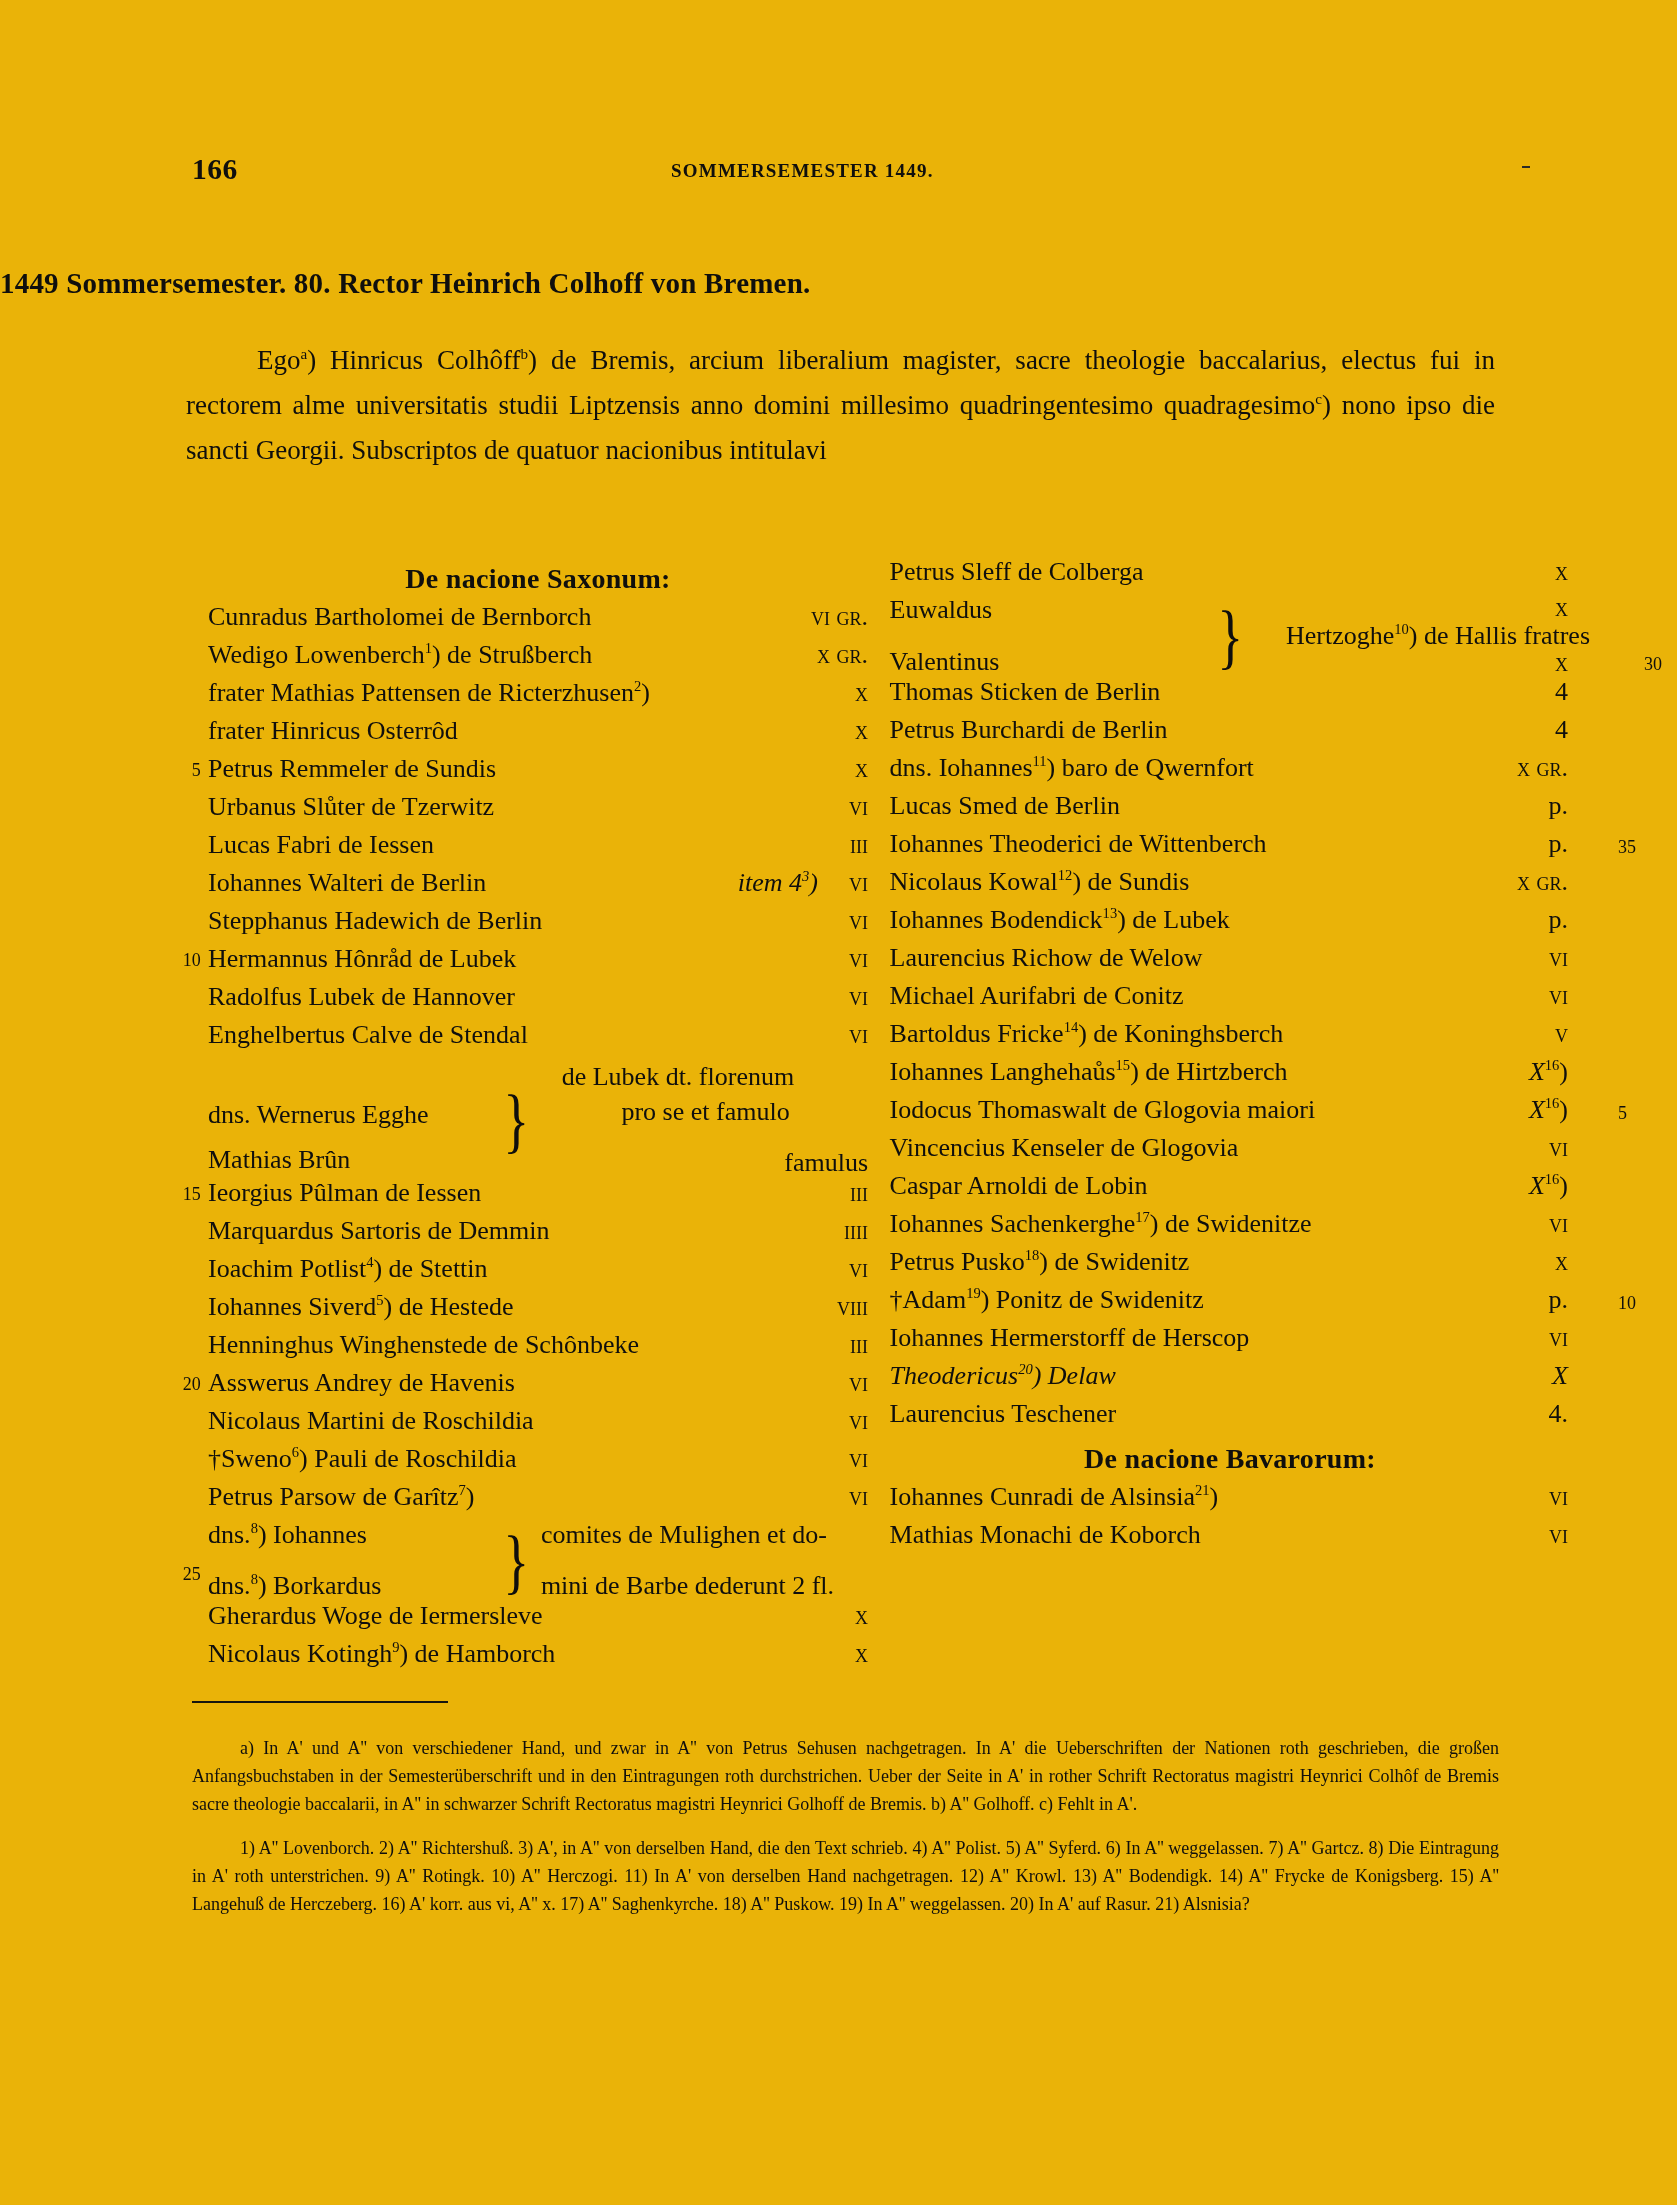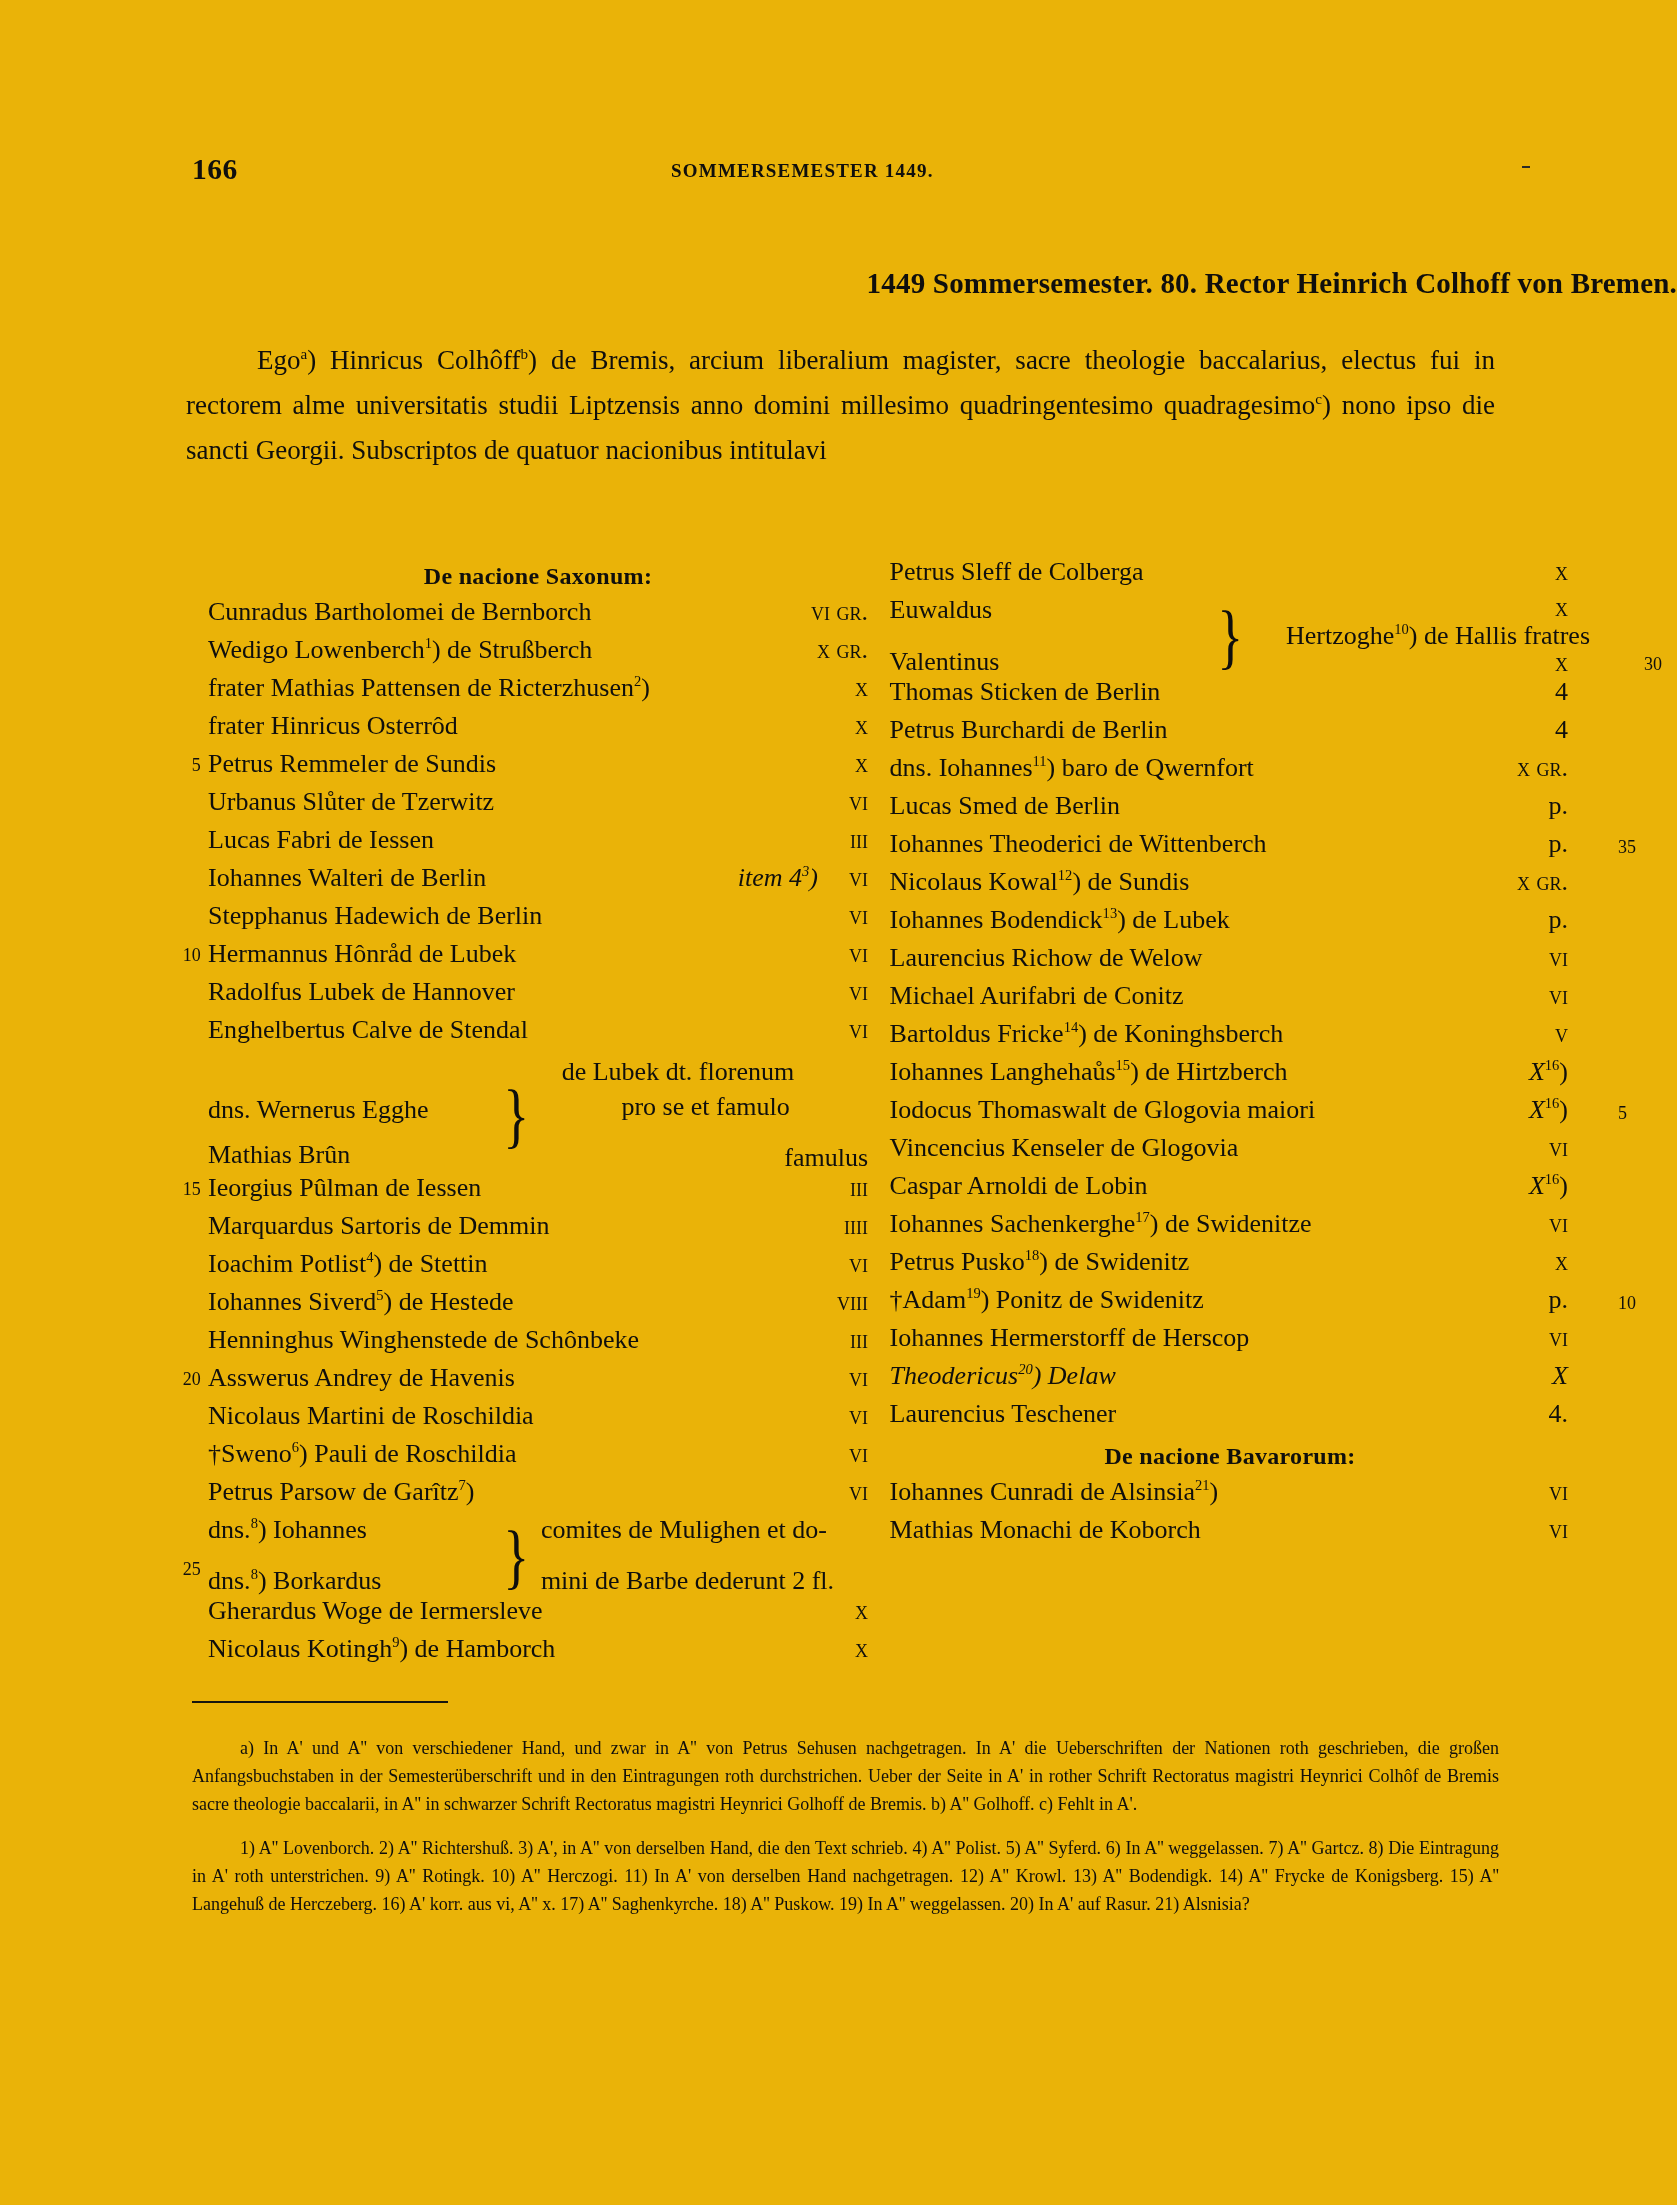--- a/index.html
+++ b/index.html
@@ -49,21 +49,21 @@
     height: 2.2px;
     background: #2b2a27;
   }
 
   
   .section-title {
     position: absolute;
     top: 267px;
     left: 0;
     width: 100%;
-    text-align: right;
+    text-align: left;
     font-size: 29px;
     font-weight: bold;
     letter-spacing: 0.2px;
   }
 
   
   .intro {
     position: absolute;
     top: 338px;
     left: 186px;
@@ -79,21 +79,21 @@
   .col {
     position: absolute;
     top: 557px;
     font-size: 26px;
   }
   .col-left  { left: 164px;  width: 704px; }
   .col-right { left: 870px; width: 720px; }
 
   .nation-head {
     font-weight: bold;
-    font-size: 24px;
+    font-size: 28px;
     text-align: center;
     letter-spacing: 0.3px;
     padding: 5.5px 0 7.6px 0;
   }
   .col-left .nation-head { padding-left: 44px; }
 
   
   .entry {
     position: relative;
     display: flex;

